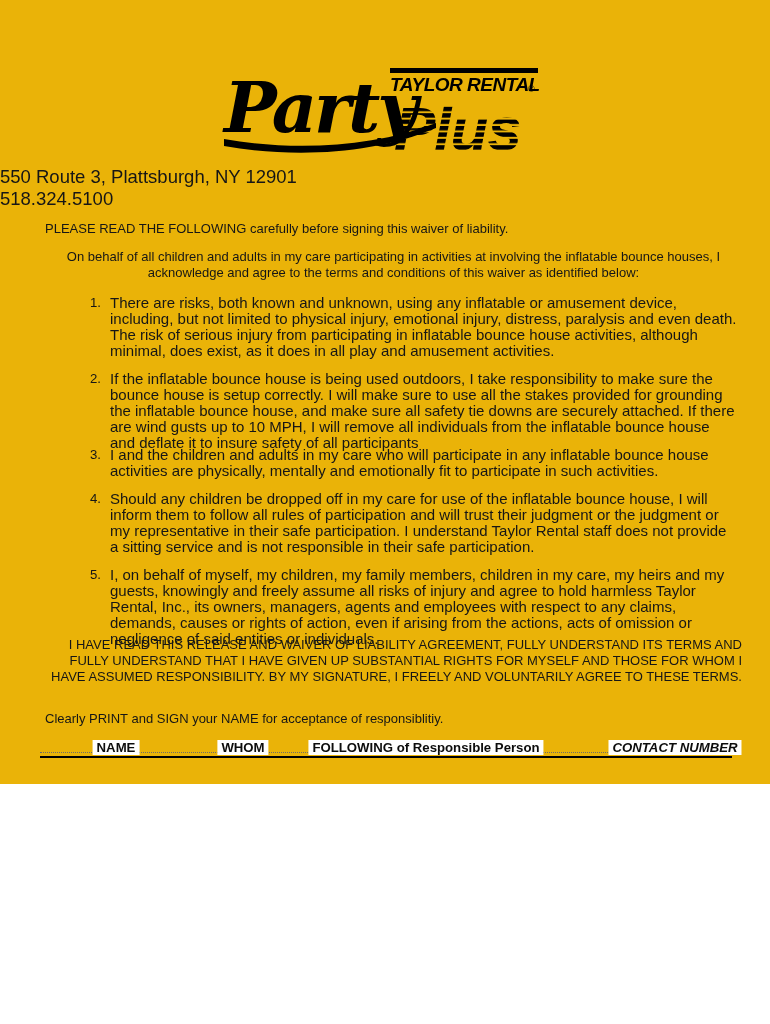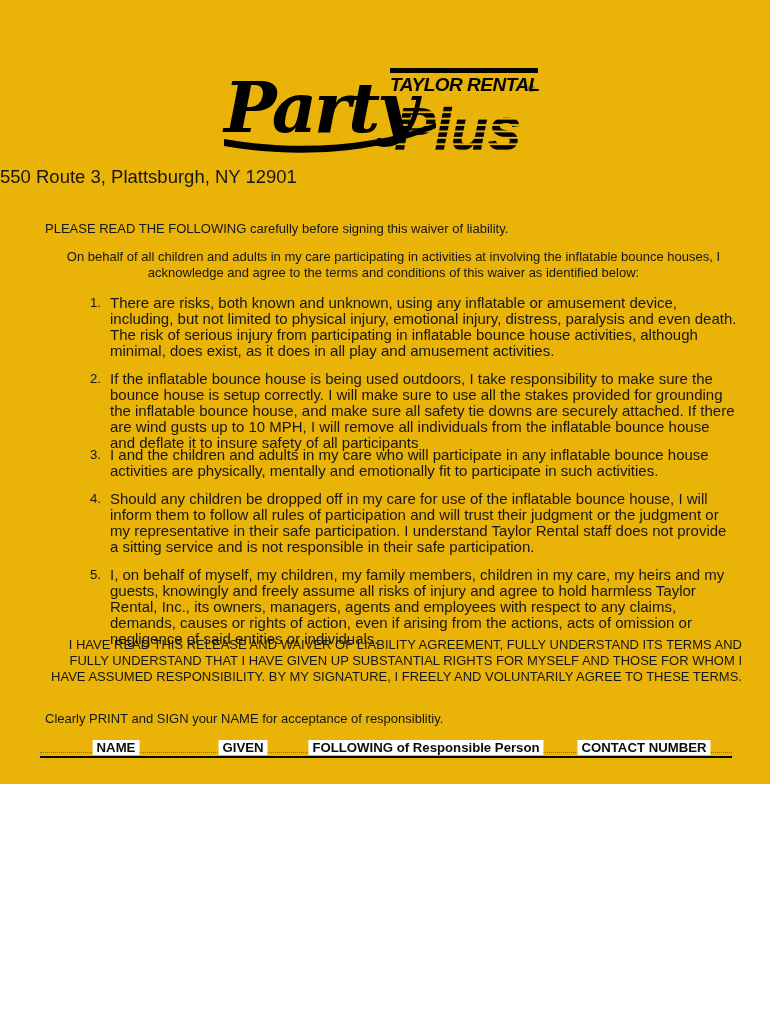--- a/index.html
+++ b/index.html
@@ -31,21 +31,21 @@
   .term-text { width:627px; font-size:15px; line-height:16px; color:#161616; }
   .t0 { top:0; } .t1 { top:76px; } .t2 { top:152px; } .t3 { top:196px; } .t4 { top:272px; }
 
   
   .sig-area { position:absolute; left:40px; top:740px; width:692px; height:88px;text-align:center; }
   .sig-head-label {
     position:absolute; top:0; transform:translateX(-50%);
     font-size:13.2px; font-weight:bold; white-space:nowrap;
     background:#fff; padding:0 4px; z-index:2; color:#0d0d0d;
   }
-  .lbl-name { left:76px; } .lbl-date { left:203px; } .lbl-sig { left:386px; } .lbl-contact { left:604px; }
+  .lbl-name { left:76px; } .lbl-date { left:203px; } .lbl-sig { left:386px; } .lbl-contact { left:635px;font-style:italic; }
   .head-dotted { position:absolute; top:12px; left:0; width:692px; border-bottom:1.6px dotted #6b6b6b; z-index:1; }
   .head-solid  { position:absolute; top:16px; left:0; width:692px; height:2px; background:#000; z-index:1; }
 
   .sig-seg { position:absolute; height:2px; background:#000; }
   .row1 { top:45px; }
   .row2 { top:78px; height:2.6px; background:#9b9b9b; }
   .s1a { left:4px;   width:151px; }
   .dash { left:178px; width:7px;  }
   .s1b { left:187px; width:45px;  }
   .s1c { left:247px; width:275px; }
@@ -75,20 +75,21 @@
       <rect x="168" y="6" width="148" height="5" fill="#000"></rect>
       <text x="168" y="29" font-family="Liberation Sans, sans-serif" font-style="italic" font-weight="bold" font-size="19" letter-spacing="-0.5" fill="#000">TAYLOR RENTAL</text>
       <text x="306" y="30" font-family="Liberation Sans, sans-serif" font-size="9" fill="#000">®</text>
 
       <text x="172" y="88" font-family="Liberation Sans, sans-serif" font-style="italic" font-weight="bold" font-size="62" letter-spacing="-1" fill="url(#stripes)">Plus</text>
     </svg>
   </div>
 
   <div class="address-block">
     <div class="address-line">550 Route 3, Plattsburgh, NY 12901</div>
+    <div class="address-line">518.324.5100</div>
   </div>
 
   <div class="para p-please">PLEASE READ THE FOLLOWING carefully before signing this waiver of liability.</div>
   <div class="para p-behalf">On behalf of all children and adults in my care participating in activities at involving the inflatable bounce houses, I acknowledge and agree to the terms and conditions of this waiver as identified below:</div>
 
   <div class="terms">
     <div class="term-item t0">
       <div class="term-num">1.</div>
       <div class="term-text">There are risks, both known and unknown, using any inflatable or amusement device, including, but not limited to physical injury, emotional injury, distress, paralysis and even death.  The risk of serious injury from participating in inflatable bounce house activities, although minimal, does exist, as it does in all play and amusement activities.</div>
     </div>
@@ -108,21 +109,21 @@
       <div class="term-num">5.</div>
       <div class="term-text">I, on behalf of myself, my children, my family members, children in my care, my heirs and my guests, knowingly and freely assume all risks of injury and agree to hold harmless Taylor Rental, Inc., its owners, managers, agents and employees with respect to any claims, demands, causes or rights of action, even if arising from the actions, acts of omission or negligence of said entities or individuals.</div>
     </div>
   </div>
 
   <div class="para p-ack">I HAVE READ THIS RELEASE AND WAIVER OF LIABILITY AGREEMENT, FULLY UNDERSTAND ITS TERMS AND FULLY UNDERSTAND THAT I HAVE GIVEN UP SUBSTANTIAL RIGHTS FOR MYSELF AND THOSE FOR WHOM I HAVE ASSUMED RESPONSIBILITY.  BY MY SIGNATURE, I FREELY AND VOLUNTARILY AGREE TO THESE TERMS.</div>
   <div class="para p-instr">Clearly PRINT and SIGN your NAME  for acceptance of responsiblitiy.</div>
 
   <div class="sig-area">
     <span class="sig-head-label lbl-name">NAME</span>
-    <span class="sig-head-label lbl-date">GIVEN</span>
+    <span class="sig-head-label lbl-date">WHOM</span>
     <span class="sig-head-label lbl-sig">FOLLOWING of Responsible Person</span>
     <span class="sig-head-label lbl-contact">CONTACT NUMBER</span>
     <div class="head-dotted"></div>
     <div class="head-solid"></div>
 
     <div class="sig-seg row1 s1a"></div>
     <div class="sig-seg row1 dash"></div>
     <div class="sig-seg row1 s1b"></div>
     <div class="sig-seg row1 s1c"></div>
     <div class="sig-seg row1 s1d"></div>

